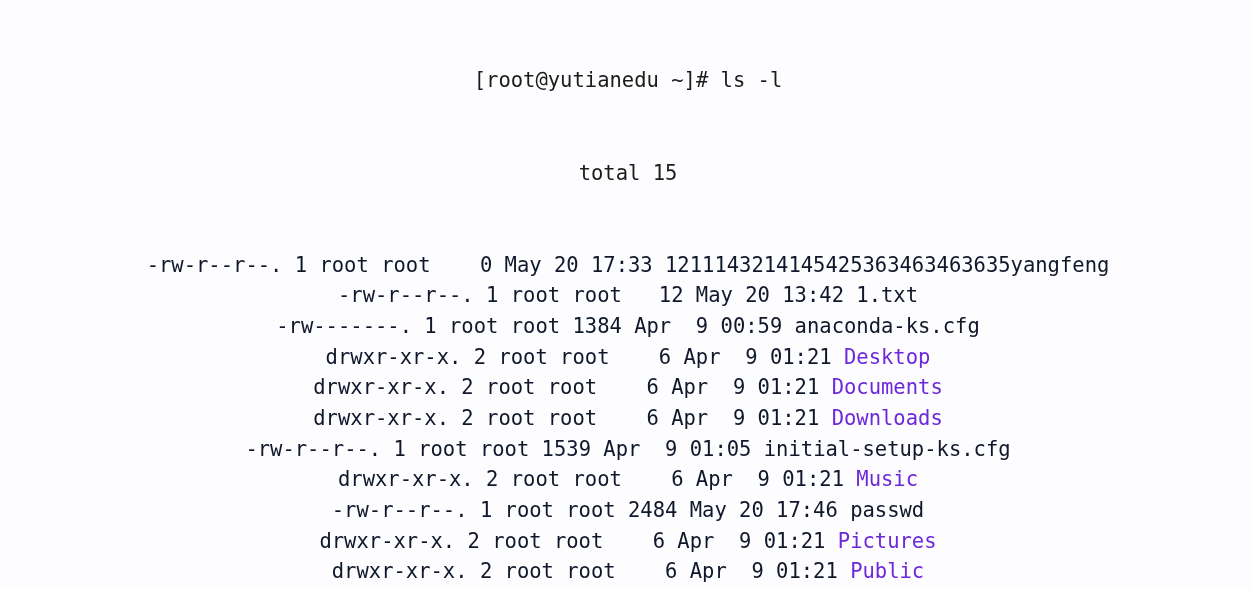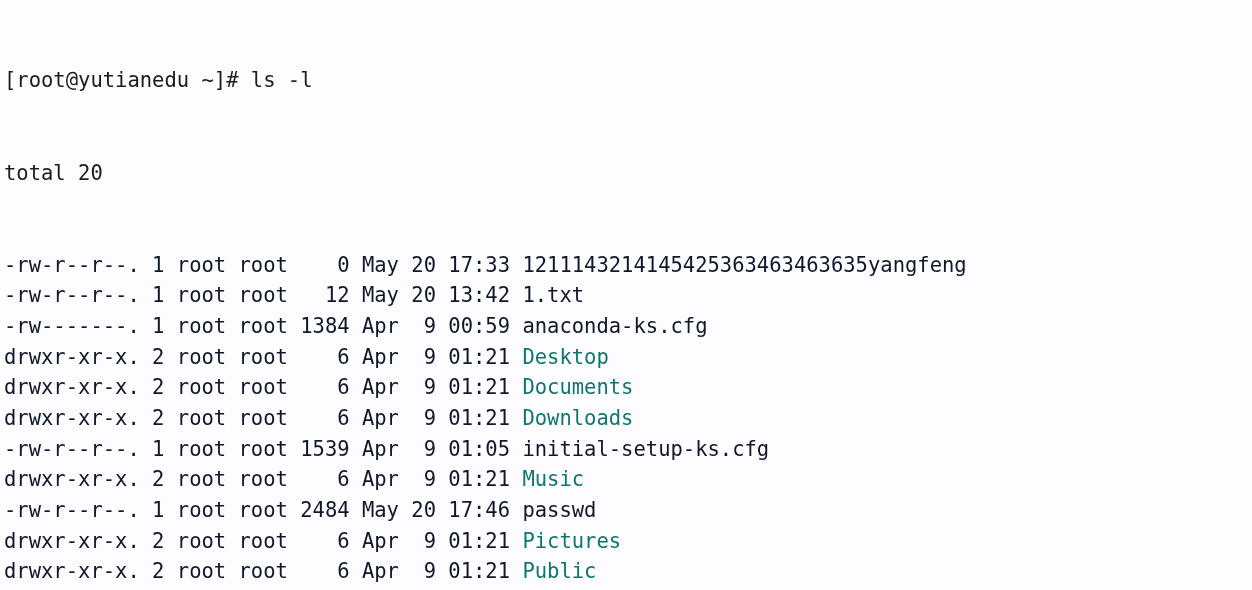--- a/index.html
+++ b/index.html
@@ -23,29 +23,30 @@
     font-family: "DejaVu Sans Mono", monospace;
     font-size: 20.5px;
     line-height: 30.7px;
     letter-spacing: 0px;
     white-space: pre;
   }
   .line {
     height: 30.7px;
     white-space: pre;
     font-family: "DejaVu Sans Mono", monospace;
+    text-align: center;
   }
   .dir {
-    color: #0f766e;
+    color: #6d28d9;
   }
   .plain {
     color: #0f172a;
   }
 </style>
 </head>
 <body>
 
 <div id="terminal">
   <div class="line"><span>[root@yutianedu ~]# ls -l</span></div>
-  <div class="line"><span>total 20</span></div>
+  <div class="line"><span>total 15</span></div>
   <div id="listing"><div class="line"><span class="plain">-rw-r--r--. 1 root root    0 May 20 17:33 </span><span class="plain">1211143214145425363463463635yangfeng</span></div><div class="line"><span class="plain">-rw-r--r--. 1 root root   12 May 20 13:42 </span><span class="plain">1.txt</span></div><div class="line"><span class="plain">-rw-------. 1 root root 1384 Apr  9 00:59 </span><span class="plain">anaconda-ks.cfg</span></div><div class="line"><span class="plain">drwxr-xr-x. 2 root root    6 Apr  9 01:21 </span><span class="dir">Desktop</span></div><div class="line"><span class="plain">drwxr-xr-x. 2 root root    6 Apr  9 01:21 </span><span class="dir">Documents</span></div><div class="line"><span class="plain">drwxr-xr-x. 2 root root    6 Apr  9 01:21 </span><span class="dir">Downloads</span></div><div class="line"><span class="plain">-rw-r--r--. 1 root root 1539 Apr  9 01:05 </span><span class="plain">initial-setup-ks.cfg</span></div><div class="line"><span class="plain">drwxr-xr-x. 2 root root    6 Apr  9 01:21 </span><span class="dir">Music</span></div><div class="line"><span class="plain">-rw-r--r--. 1 root root 2484 May 20 17:46 </span><span class="plain">passwd</span></div><div class="line"><span class="plain">drwxr-xr-x. 2 root root    6 Apr  9 01:21 </span><span class="dir">Pictures</span></div><div class="line"><span class="plain">drwxr-xr-x. 2 root root    6 Apr  9 01:21 </span><span class="dir">Public</span></div><div class="line"></div></div>
   
 </div>
 
 </body></html>

